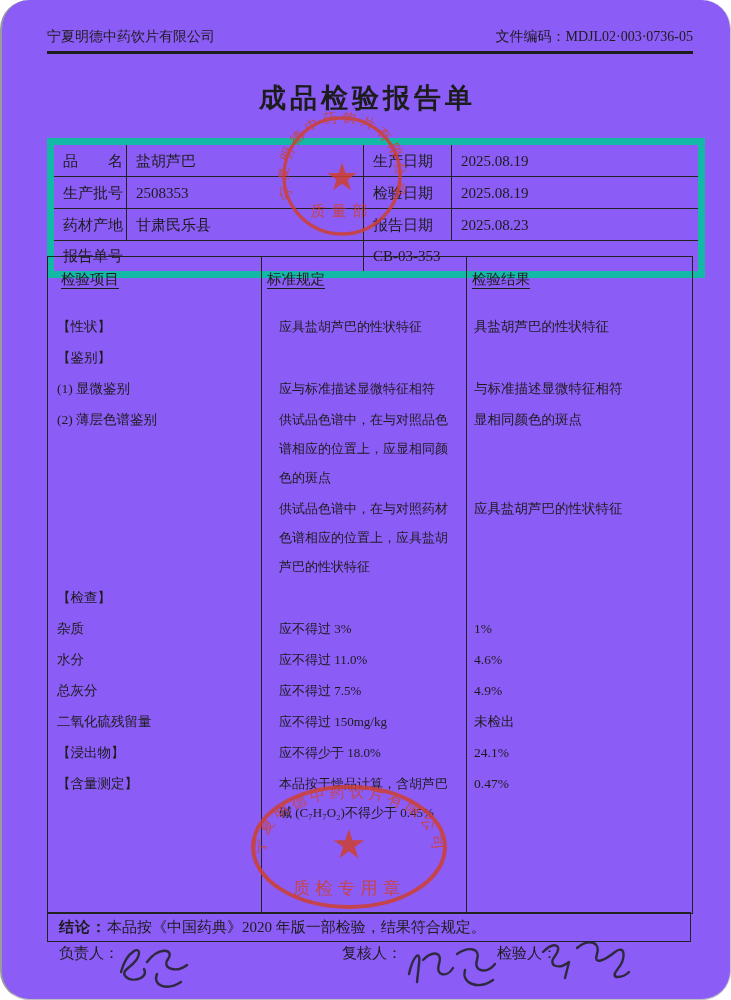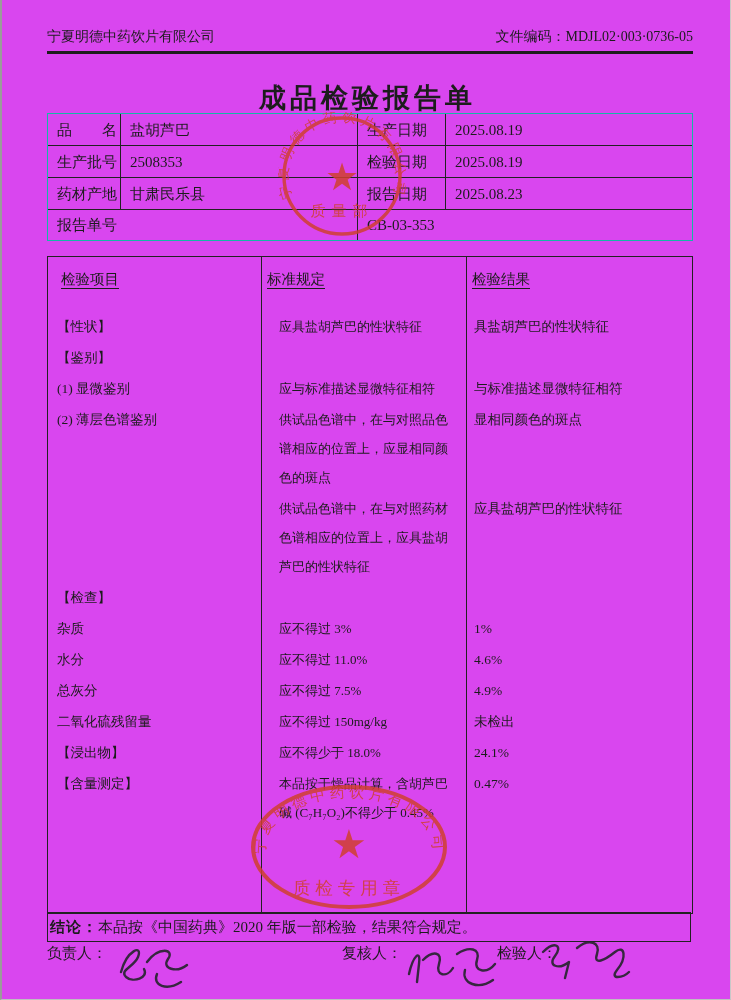--- a/index.html
+++ b/index.html
@@ -1,52 +1,53 @@
 <!DOCTYPE html>
 <html><head>
 <meta charset="utf-8">
 <style>
   html,body{margin:0;padding:0;background:#ffffff;}
   .page{
-    position:relative;width:731px;height:1000px;background:#d946ef;
+    position:relative;width:731px;height:1000px;background:#8b5cf6;
     font-family:"Liberation Serif","DejaVu Serif",serif;color:#1c1c1c;
     overflow:hidden;
     border-left:2px solid #9b9b9b;border-right:1px solid #c8c8c8;border-bottom:1px solid #bfbfbf;
     box-sizing:border-box;
+    border-radius:29px;
   }
   
   .hdr{position:absolute;top:28px;left:45px;width:646px;display:flex;justify-content:space-between;font-size:14px;}
   .hdr-rule{position:absolute;top:51px;left:45px;width:646px;height:3px;border-top:2px solid #1c1c1c;border-bottom:1px solid #1c1c1c;box-sizing:border-box;}
   .title{position:absolute;top:80px;left:0;width:731px;text-align:center;font-size:27px;font-weight:bold;letter-spacing:4px;}
   
-  .itable{position:absolute;top:113px;left:45px;width:644px;border:1px solid #14b8a6;box-sizing:content-box;
+  .itable{position:absolute;top:138px;left:45px;width:644px;border:7px solid #14b8a6;box-sizing:content-box;
           display:grid;grid-template-columns:73px 237px 88px 246px;font-size:15px;}
   .ic{border-right:1px solid #222;border-bottom:1px solid #222;height:32px;line-height:32px;padding-left:9px;box-sizing:border-box;white-space:nowrap;overflow:hidden;}
   .ic.lastcol{border-right:none;}
   .ic.lastrow{border-bottom:none;height:30px;line-height:30px;}
   .ic.span2a{grid-column:1 / span 2;}
   .ic.span2b{grid-column:3 / span 2;}
   
   .mtable{position:absolute;top:256px;left:45px;width:644px;height:656px;border:1px solid #222;box-sizing:content-box;}
   .vline{position:absolute;top:0;bottom:0;width:1px;background:#222;}
   .v1{left:213px;} .v2{left:418px;}
   .mgrid{display:grid;grid-template-columns:213px 205px 226px;}
   .mhead{padding:8px 6px 18px 6px;line-height:29px;font-size:14.5px;}
   .mhead.c1{text-align:left;padding-left:13px;}
   .hul{text-decoration:underline;text-underline-offset:4px;}
   .mc{padding:0 6px 2px 9px;line-height:29px;font-size:13.5px;box-sizing:border-box;min-height:29px;}
   .mc.c2{font-size:13px;padding-left:18px;}
   .mc.c3{padding-left:8px;}
   
   .concl{position:absolute;top:912px;left:45px;width:644px;height:30px;border:1px solid #222;box-sizing:border-box;
-         line-height:28px;font-size:15px;padding-left:2px;overflow:hidden;}
+         line-height:28px;font-size:15px;padding-left:11px;overflow:hidden;}
   .concl b{letter-spacing:1px;}
   .signs{position:absolute;top:938px;left:45px;width:646px;height:60px;font-size:15px;}
   .slabel{position:absolute;top:6px;white-space:nowrap;}
-  .slabel.l1{left:0;} .slabel.l2{left:295px;} .slabel.l3{left:450px;}
+  .slabel.l1{left:12px;} .slabel.l2{left:295px;} .slabel.l3{left:450px;}
   .sig{position:absolute;}
   .sig.s1{left:58px;top:0;} .sig.s2{left:352px;top:-4px;} .sig.s3{left:482px;top:-8px;}
   .sig path{fill:none;stroke:#23232b;stroke-width:2.4;stroke-linecap:round;stroke-linejoin:round;opacity:.9;}
   
   .stamp{position:absolute;opacity:.84;}
   .stampTop{left:276px;top:112px;}
   .stampBot{left:245px;top:782px;}
 </style>
 </head>
 <body>

